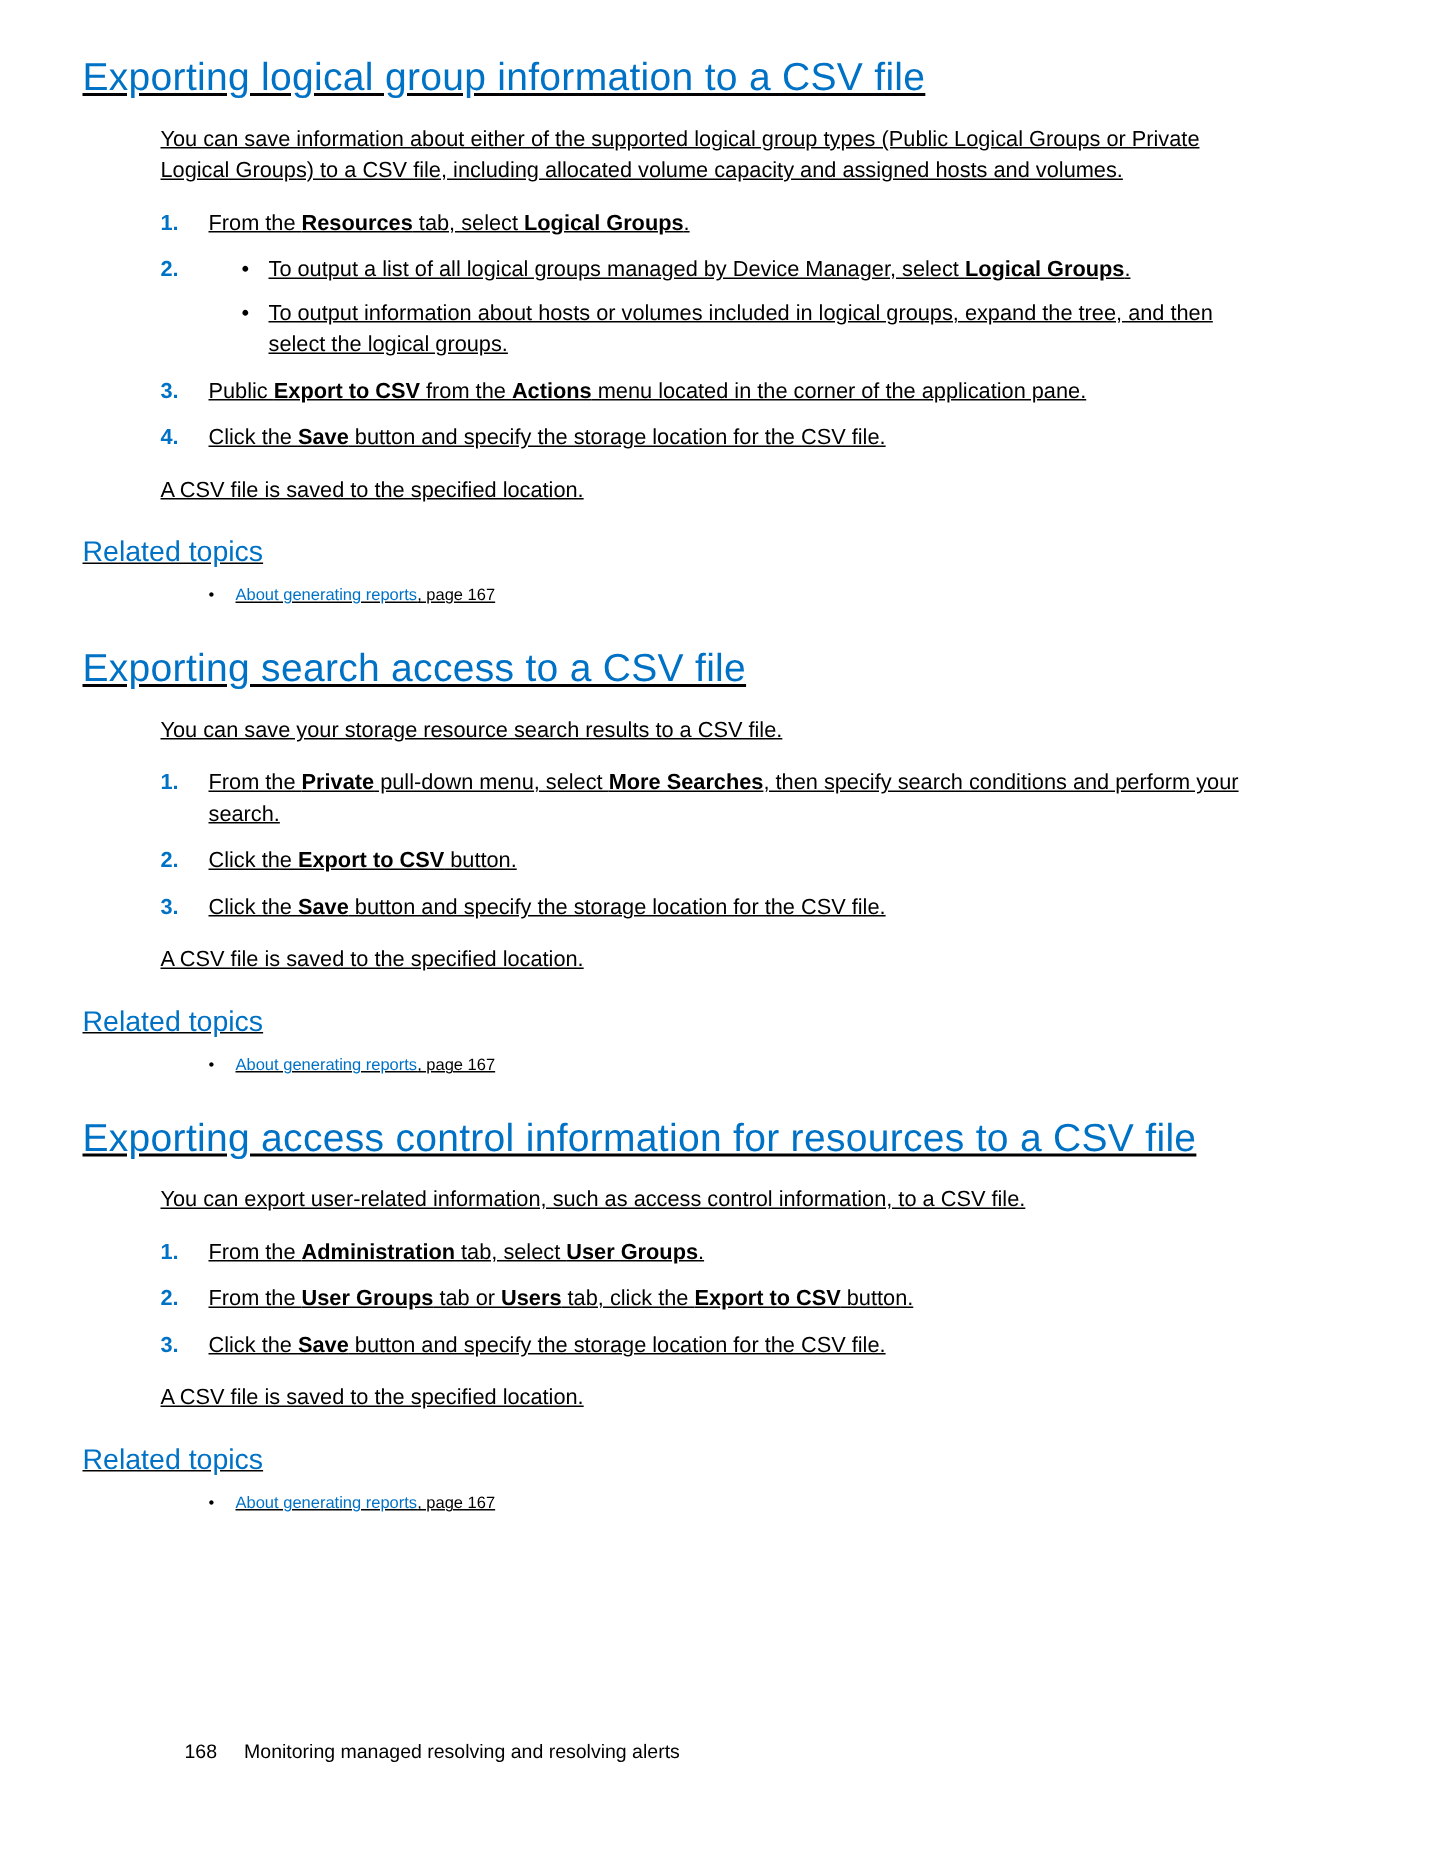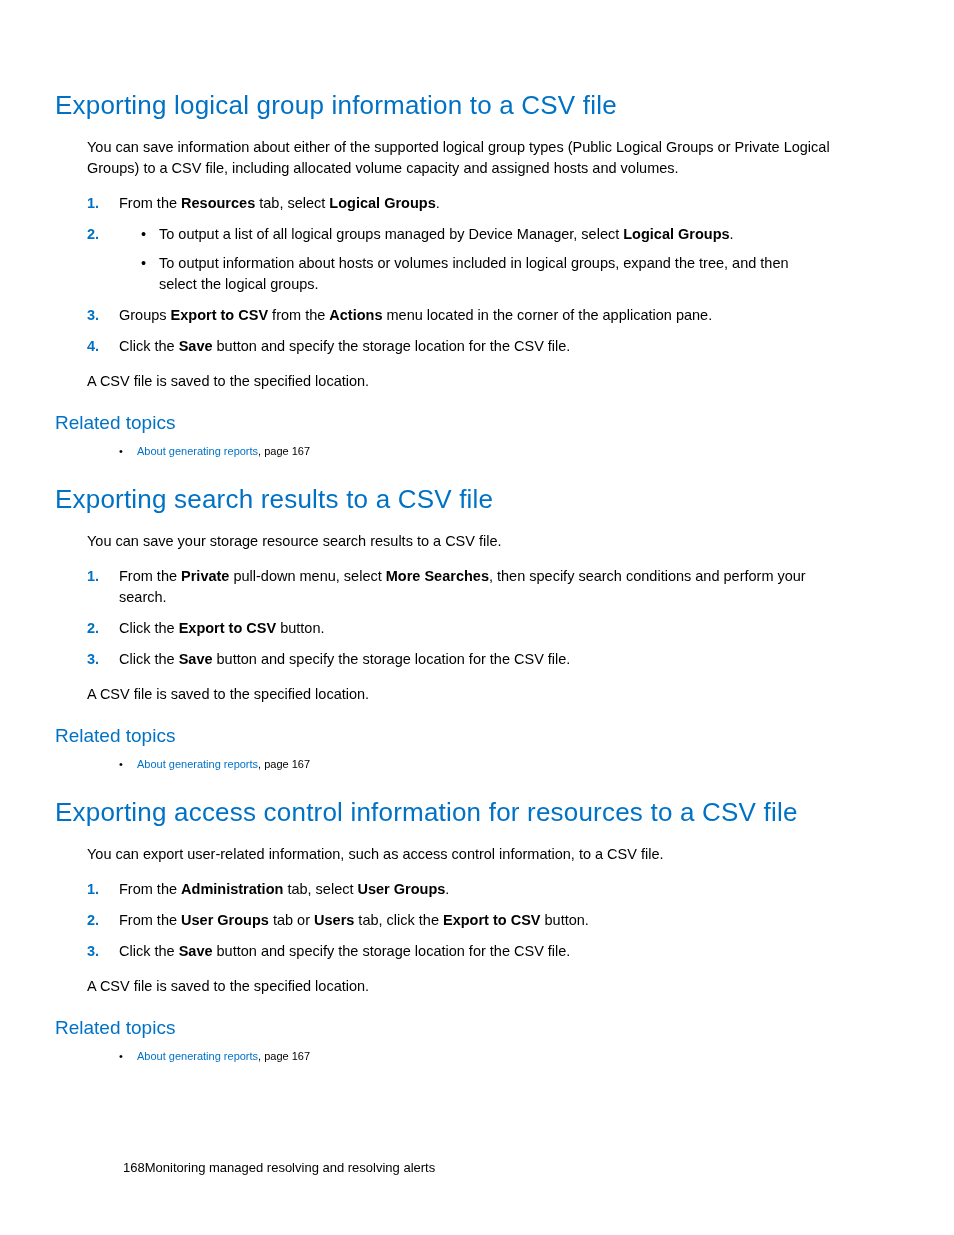--- a/index.html
+++ b/index.html
@@ -8,39 +8,40 @@
     padding: 0;
     background: #ffffff;
     font-family: Arial, Helvetica, sans-serif;
     color: #000000;
   }
   .page {
     width: 890px;
     height: 1235px;
     position: relative;
     box-sizing: border-box;
-    padding: 90px 60px 0 55px;
+    padding: 36px 60px 0 55px;
+    text-decoration: underline;
   }
   .h2 {
     font-family: "Helvetica Neue", Arial, sans-serif;
     font-weight: 300;
     font-size: 26px;
     color: #0072c6;
     margin: 0 0 16px 0;
     letter-spacing: 0.2px;
   }
   .h3 {
     font-family: "Helvetica Neue", Arial, sans-serif;
     font-weight: 300;
     font-size: 19px;
     color: #0072c6;
     margin: 20px 0 10px 0;
   }
   .body-indent {
-    margin-left: 32px;
+    margin-left: 52px;
   }
   .para {
     font-size: 14.5px;
     line-height: 1.45;
     margin: 0 0 14px 0;
   }
   ol.steps {
     list-style: none;
     padding: 0;
     margin: 0 0 14px 0;
@@ -103,20 +104,21 @@
     color: #0072c6;
   }
   .footer {
     position: absolute;
     bottom: 60px;
     left: 123px;
     font-size: 13px;
     color: #000;
   }
   .footer .pnum {
+    margin-right: 18px;
   }
   b { font-weight: bold; }
 </style>
 </head>
 <body>
 
 <div class="page">
 
   <h2 class="h2">Exporting logical group information to a CSV file</h2>
   <div class="body-indent">
@@ -128,39 +130,39 @@
       </li>
       <li>
         <span class="num">2.</span>
         <ul class="sub">
           <li><span>To output a list of all logical groups managed by Device Manager, select </span><b>Logical Groups</b><span>.</span></li>
           <li>To output information about hosts or volumes included in logical groups, expand the tree, and then select the logical groups.</li>
         </ul>
       </li>
       <li>
         <span class="num">3.</span>
-        <span><span>Groups </span><b>Export to CSV</b><span> from the </span><b>Actions</b><span> menu located in the corner of the application pane.</span></span>
+        <span><span>Public </span><b>Export to CSV</b><span> from the </span><b>Actions</b><span> menu located in the corner of the application pane.</span></span>
       </li>
       <li>
         <span class="num">4.</span>
         <span><span>Click the </span><b>Save</b><span> button and specify the storage location for the CSV file.</span></span>
       </li>
     </ol>
     <p class="para">A CSV file is saved to the specified location.</p>
   </div>
   <h3 class="h3">Related topics</h3>
   <div class="body-indent">
     <ul class="related">
       <li>
         <span class="link">About generating reports</span><span>, page 167</span>
       </li>
     </ul>
   </div>
 
-  <h2 class="h2">Exporting search results to a CSV file</h2>
+  <h2 class="h2">Exporting search access to a CSV file</h2>
   <div class="body-indent">
     <p class="para">You can save your storage resource search results to a CSV file.</p>
     <ol class="steps">
       <li>
         <span class="num">1.</span>
         <span><span>From the </span><b>Private</b><span> pull-down menu, select </span><b>More Searches</b><span>, then specify search conditions and perform your search.</span></span>
       </li>
       <li>
         <span class="num">2.</span>
         <span><span>Click the </span><b>Export to CSV</b><span> button.</span></span>

